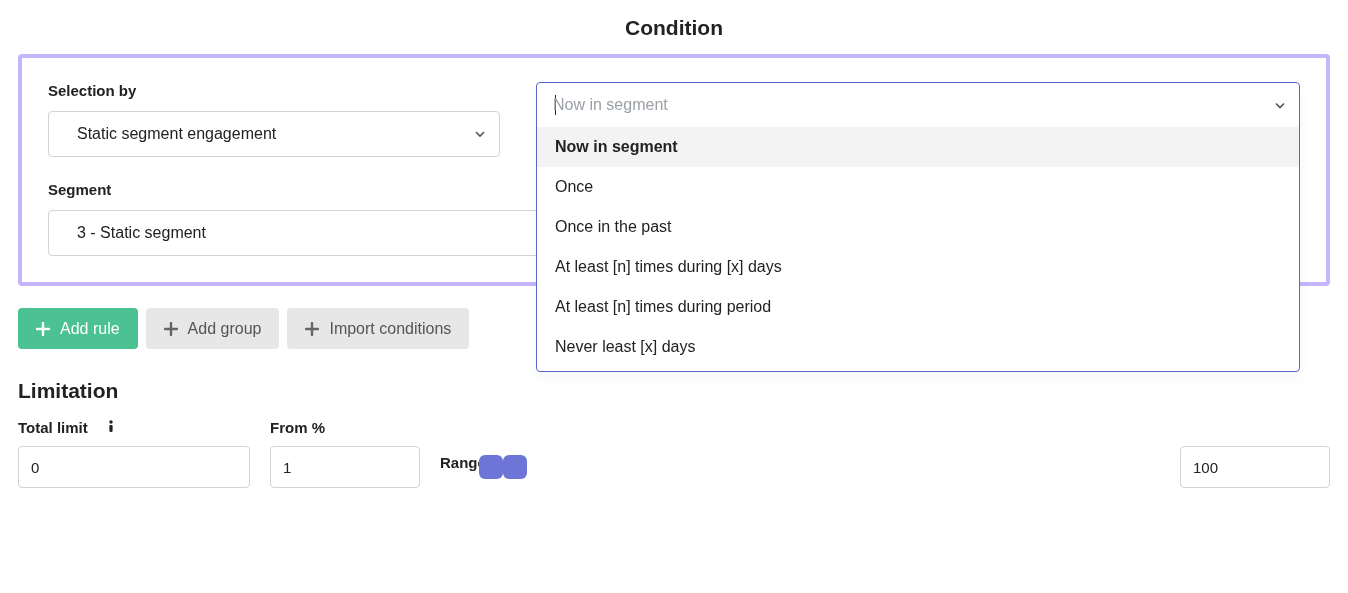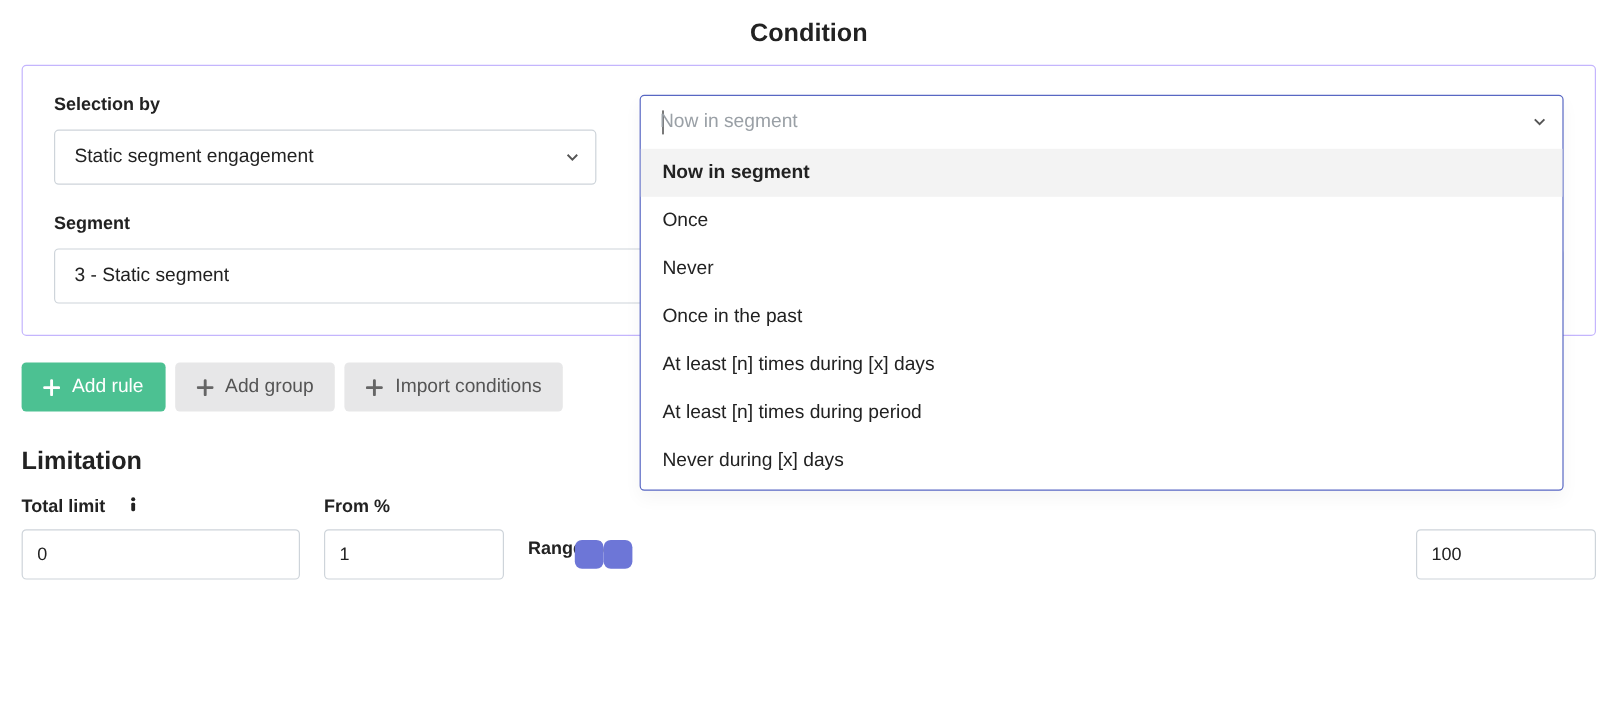--- a/index.html
+++ b/index.html
@@ -16,21 +16,21 @@
 h2.section-title {
   font-size: 21px;
   font-weight: 700;
   color: #222;
   margin-bottom: 14px;
   text-align: center;
 }
 
 
 .card {
-  border: 1px solid #c4b5fd;
+  border: 4px solid #c4b5fd;
   border-radius: 4px;
   padding: 24px 26px 26px 26px;
   margin-bottom: 22px;
   position: relative;
 }
 
 .label {
   font-weight: 700;
   font-size: 15px;
   color: #222;
@@ -39,21 +39,21 @@
 }
 
 .select {
   position: relative;
   border: 1px solid #ced4da;
   border-radius: 4px;
   height: 46px;
   background: #fff;
   display: flex;
   align-items: center;
-  padding: 0 40px 0 16px;
+  padding: 0 40px 0 28px;
   color: #222;
   font-size: 16px;
   cursor: pointer;
 }
 .select .caret {
   position: absolute;
   right: 14px;
   top: 50%;
   transform: translateY(-50%);
   width: 10px;
@@ -245,25 +245,24 @@
             <span class="placeholder">Now in segment</span>
             <span class="caret">
               <svg width="10" height="10" viewBox="0 0 10 10">
                   <path d="M1 3 L5 7 L9 3" fill="none" stroke="#555" stroke-width="1.6"></path>
                 </svg>
             </span>
           </div>
           <div id="dd-options">
               <div class="option selected">Now in segment</div>
               <div class="option">Once</div>
-              <div class="option">Never</div>
               <div class="option">Once in the past</div>
               <div class="option">At least [n] times during [x] days</div>
               <div class="option">At least [n] times during period</div>
-              <div class="option">Never during [x] days</div>
+              <div class="option">Never least [x] days</div>
             </div>
         </div>
       </div>
     </div>
 
     <div class="segment-row">
       <span class="label">Segment</span>
       <div class="select segment-select">
         <span>3 - Static segment</span>
         <span class="caret">

